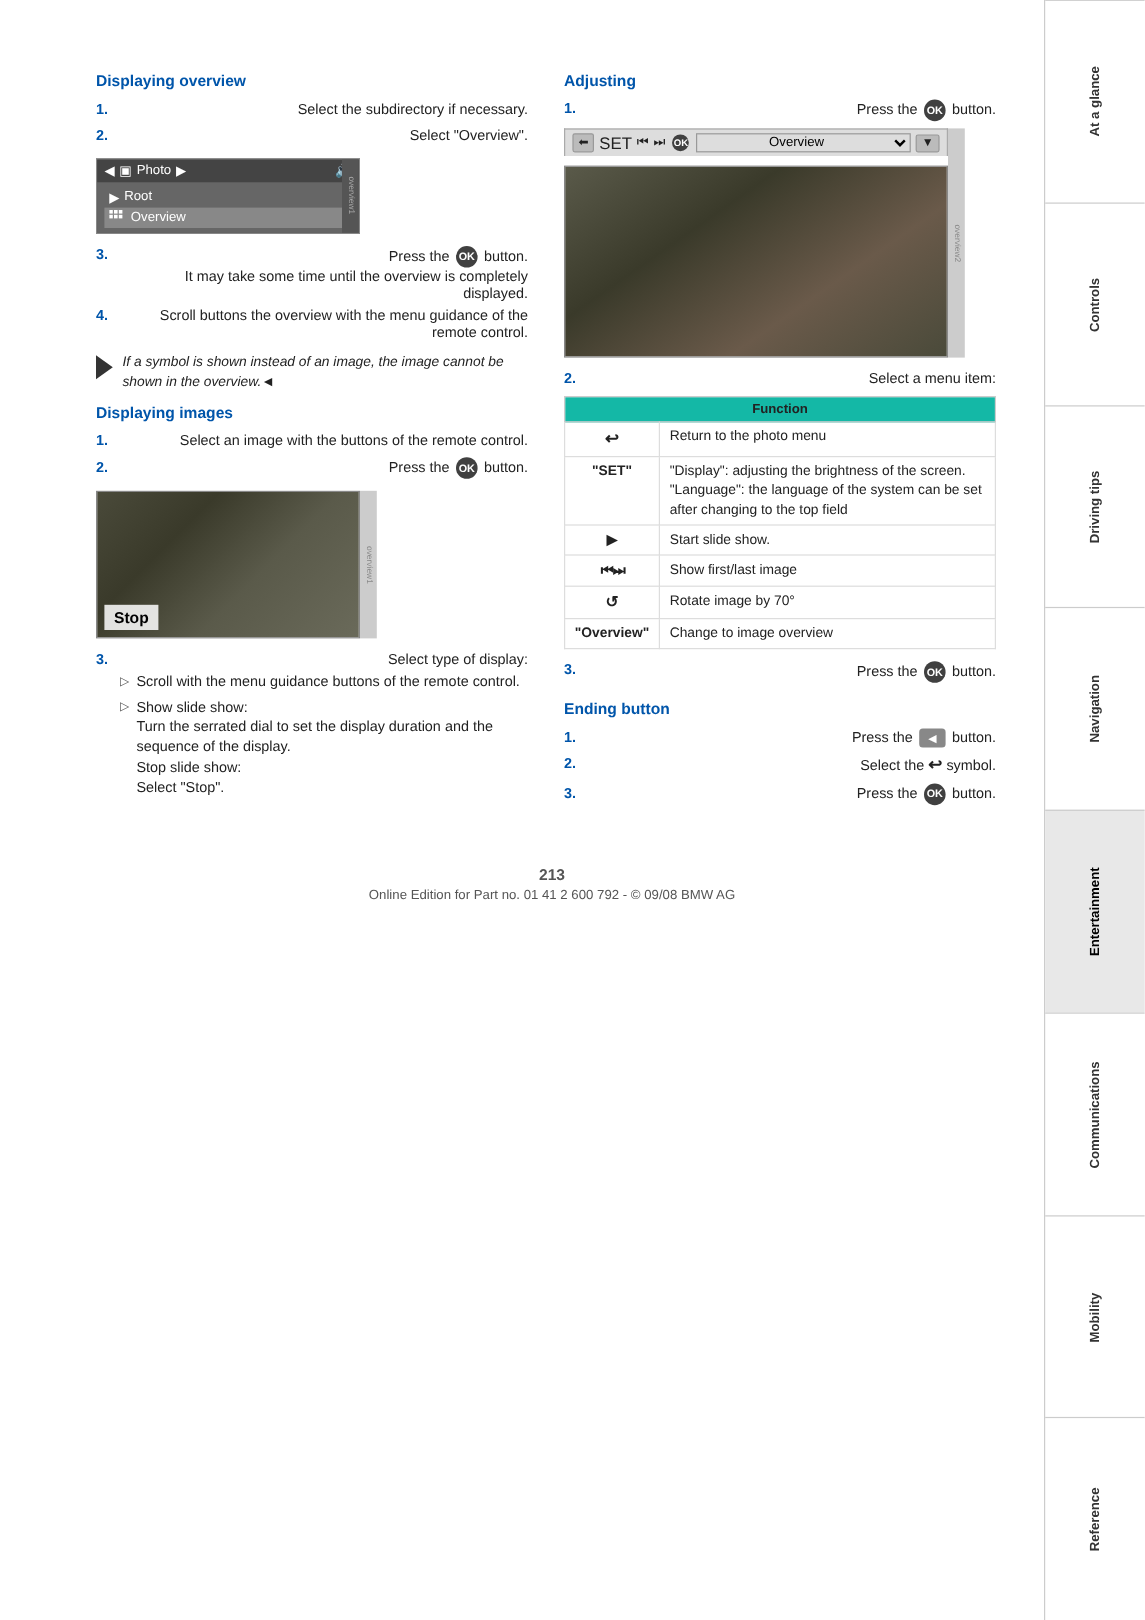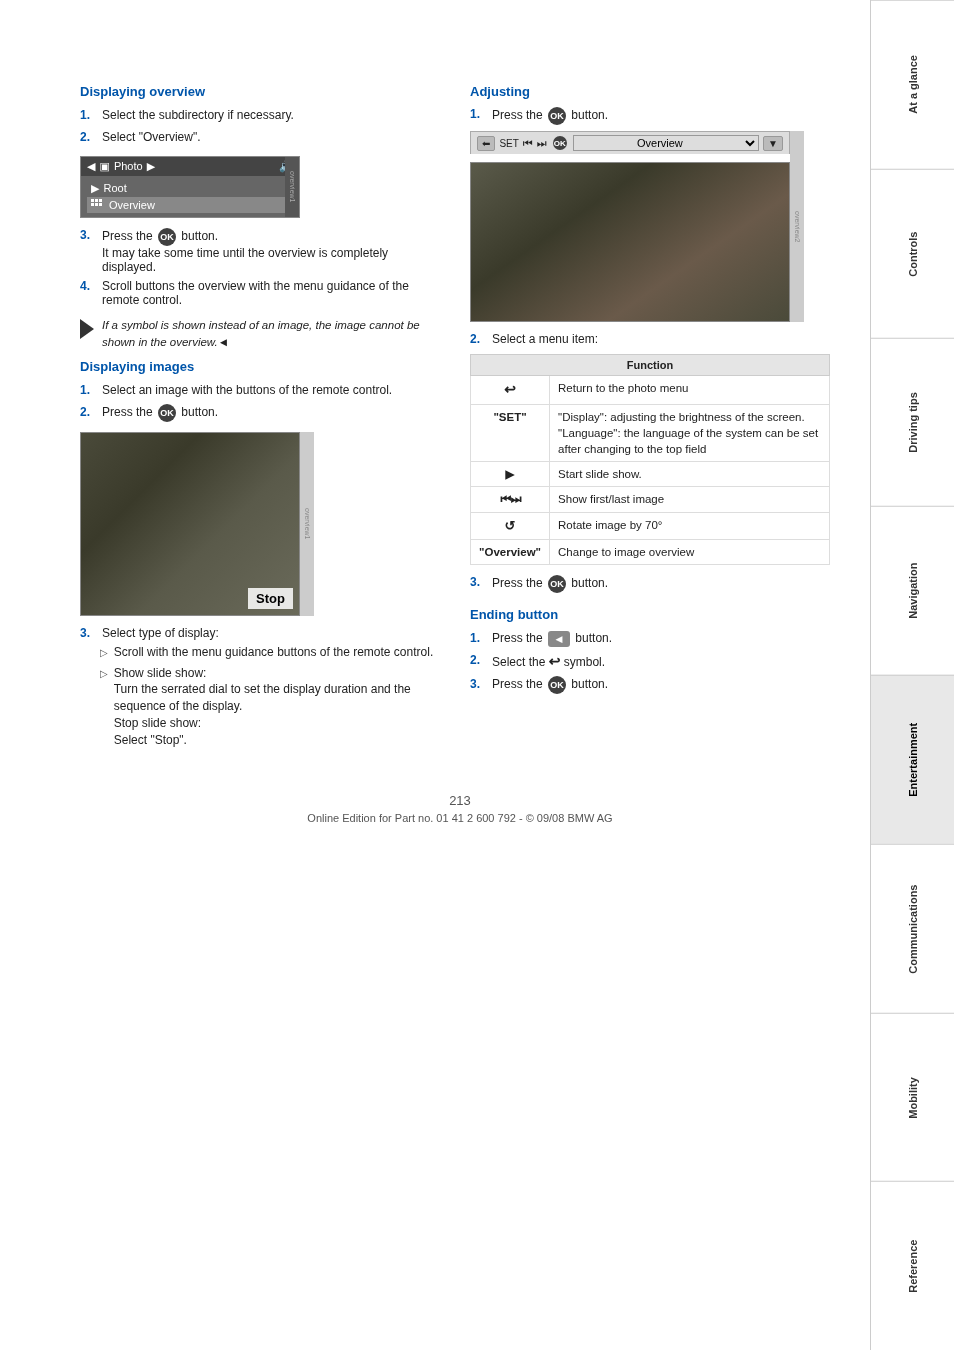--- a/index.html
+++ b/index.html
@@ -14,21 +14,21 @@
     }
 
     .page-container {
       display: flex;
       width: 954px;
       min-height: 1350px;
     }
 
     .main-content {
       flex: 1;
-      padding: 84px 30px 40px 80px;
+      padding: 60px 30px 40px 80px;
       max-width: 870px;
     }
 
     .sidebar {
       width: 84px;
       display: flex;
       flex-direction: column;
       border-left: 1px solid #ccc;
     }
 
@@ -89,20 +89,21 @@
     }
 
     .step-num {
       font-weight: bold;
       color: #0055aa;
       min-width: 16px;
     }
 
     .step-text {
       flex: 1;
+      text-align: right;
     }
 
     
     .photo-widget {
       border: 1px solid #888;
       background: #555;
       width: 220px;
       margin: 8px 0 10px 0;
       position: relative;
     }
@@ -145,28 +146,27 @@
       display: flex;
       align-items: center;
       justify-content: center;
       color: #fff;
       font-size: 10px;
     }
 
     
     .display-image {
       width: 220px;
-      height: 184px;
+      height: 123px;
       background: linear-gradient(135deg, #4a4a3a 0%, #3a3a2a 30%, #5a5a4a 60%, #6a6a5a 100%);
       border: 1px solid #888;
       margin: 8px 0 10px 0;
       position: relative;
       display: flex;
       align-items: flex-end;
-      justify-content: flex-end;
       padding: 6px;
     }
 
     .stop-label {
       background: rgba(255,255,255,0.85);
       color: #000;
       font-size: 13px;
       font-weight: bold;
       padding: 3px 8px;
     }
@@ -213,21 +213,21 @@
 
     
     .function-table {
       width: 100%;
       border-collapse: collapse;
       margin: 8px 0 10px 0;
       font-size: 11.5px;
     }
 
     .function-table th {
-      background: #e5e5e5;
+      background: #14b8a6;
       border: 1px solid #ccc;
       padding: 4px 8px;
       text-align: center;
       font-size: 11px;
     }
 
     .function-table td {
       border: 1px solid #ddd;
       padding: 4px 8px;
       vertical-align: top;
@@ -299,21 +299,21 @@
     
     .page-footer {
       text-align: center;
       font-size: 11px;
       color: #555;
       margin-top: 40px;
       padding-bottom: 20px;
     }
 
     .page-number {
-      font-weight: normal;
+      font-weight: bold;
       font-size: 13px;
       margin-bottom: 4px;
     }
 
     
     .sub-list {
       list-style: none;
       margin: 4px 0 4px 20px;
     }
 
@@ -483,21 +483,21 @@
           <div style="display:flex;gap:6px;margin-bottom:6px">
             <span class="step-num">1.</span>
             <span class="step-text">
               Press the <span class="ok-btn">OK</span> button.
             </span>
           </div>
 
           <div style="position:relative;width:334px">
             <div class="overview-toolbar">
               <span class="toolbar-btn">⬅</span>
-              <span style="font-size:10px">SET</span>
+              <span style="font-size:14px">SET</span>
               <span style="font-size:11px">⏮</span>
               <span style="font-size:11px">⏭</span>
               <span>
                 <span class="ok-btn" style="width:14px;height:14px;font-size:8px">OK</span>
               </span>
               <select class="toolbar-dropdown">
                 <option>Overview</option>
               </select>
               <span class="toolbar-btn">▼</span>
             </div>

